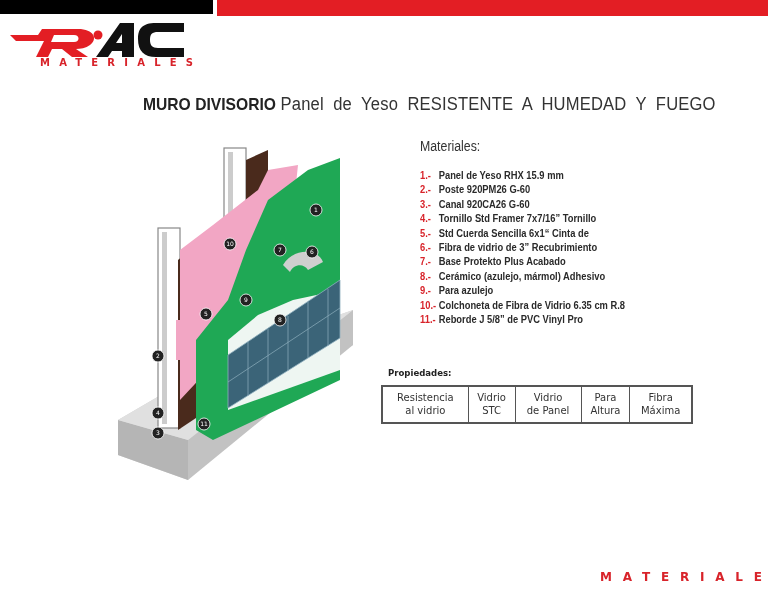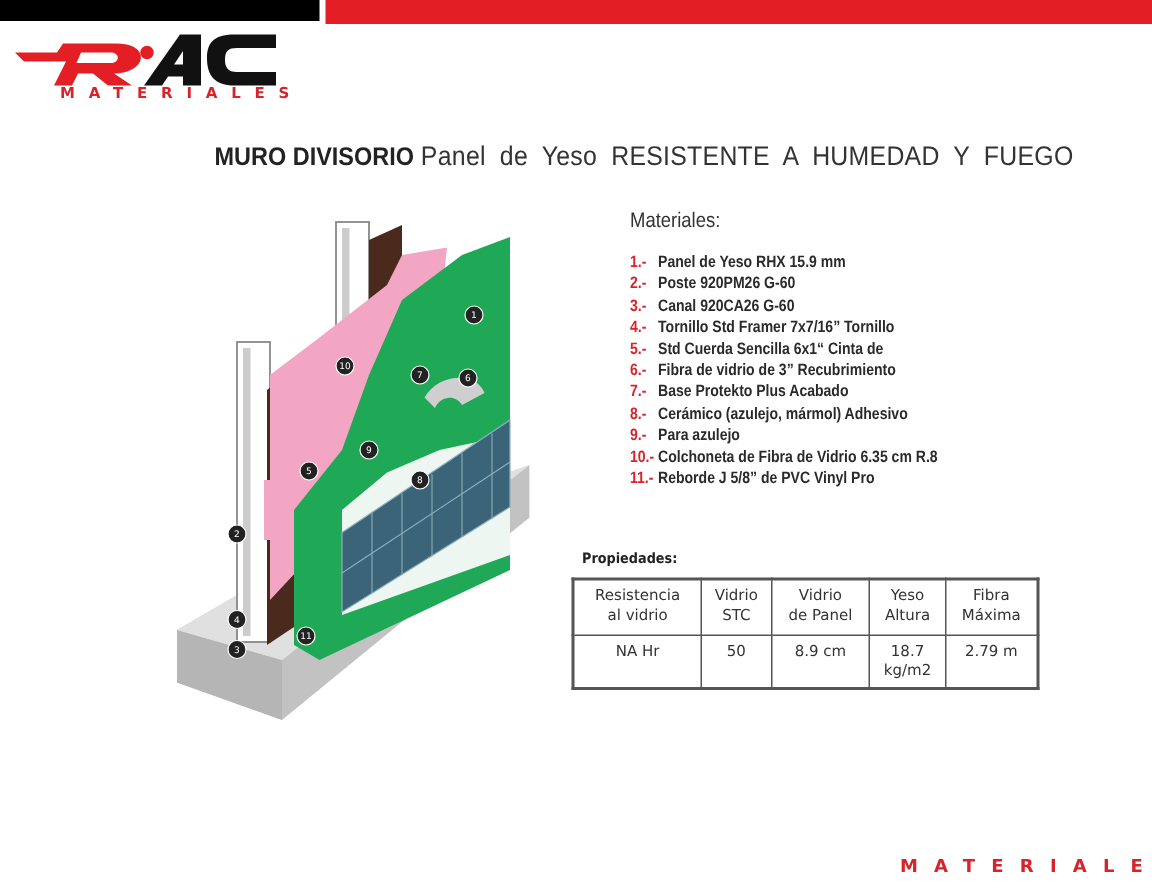--- a/index.html
+++ b/index.html
@@ -137,26 +137,19 @@
 </div>
 
 <div class="props-label">Propiedades:</div>
 
 <table class="props">
   <tbody>
       <tr>
     <th><span>Resistencia</span><br><span>al vidrio</span></th>
     <th><span>Vidrio</span><br><span>STC</span></th>
     <th><span>Vidrio</span><br><span>de Panel</span></th>
-    <th><span>Yeso</span><br><span>Altura</span></th>
+    <th><span>Para</span><br><span>Altura</span></th>
     <th><span>Fibra</span><br><span>Máxima</span></th>
-  </tr>
-  <tr>
-    <td><span>NA Hr</span></td>
-    <td><span>50</span></td>
-    <td><span>8.9 cm</span></td>
-    <td><span>18.7</span><br><span>kg/m2</span></td>
-    <td><span>2.79 m</span></td>
   </tr>
 </tbody>
   </table>
 
 <div class="footer-logo">MATERIALES</div>
 
 </body></html>

